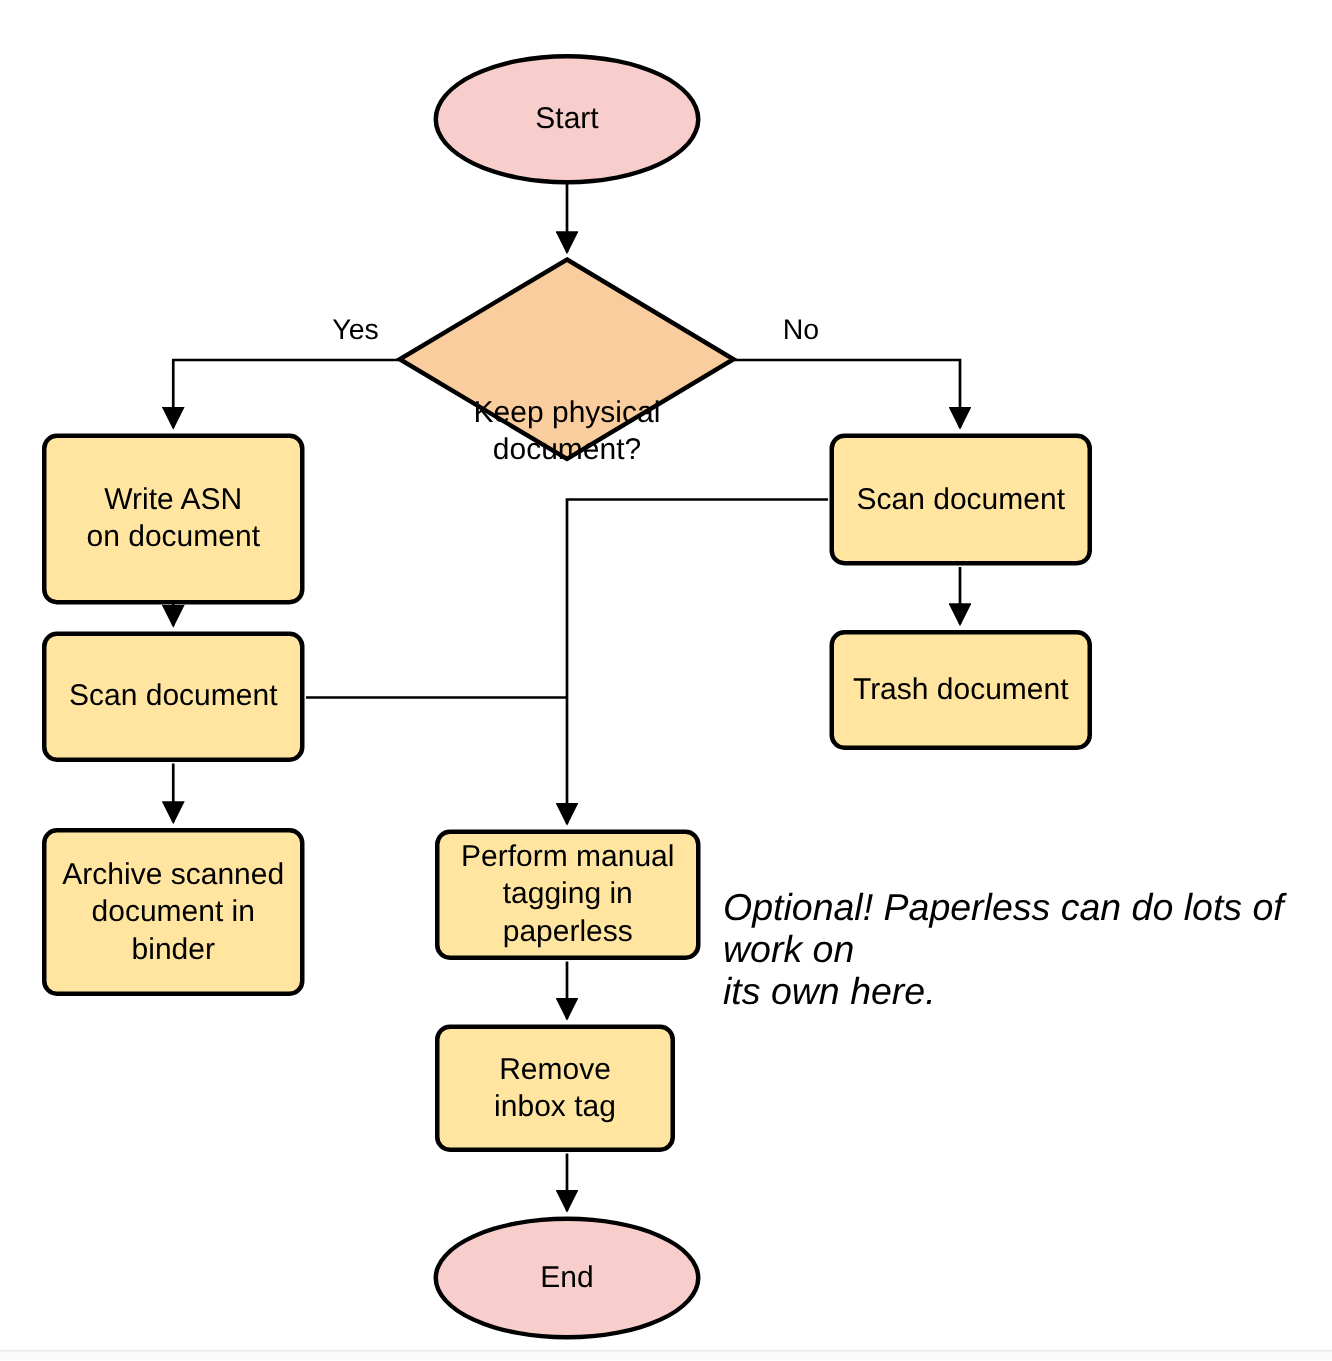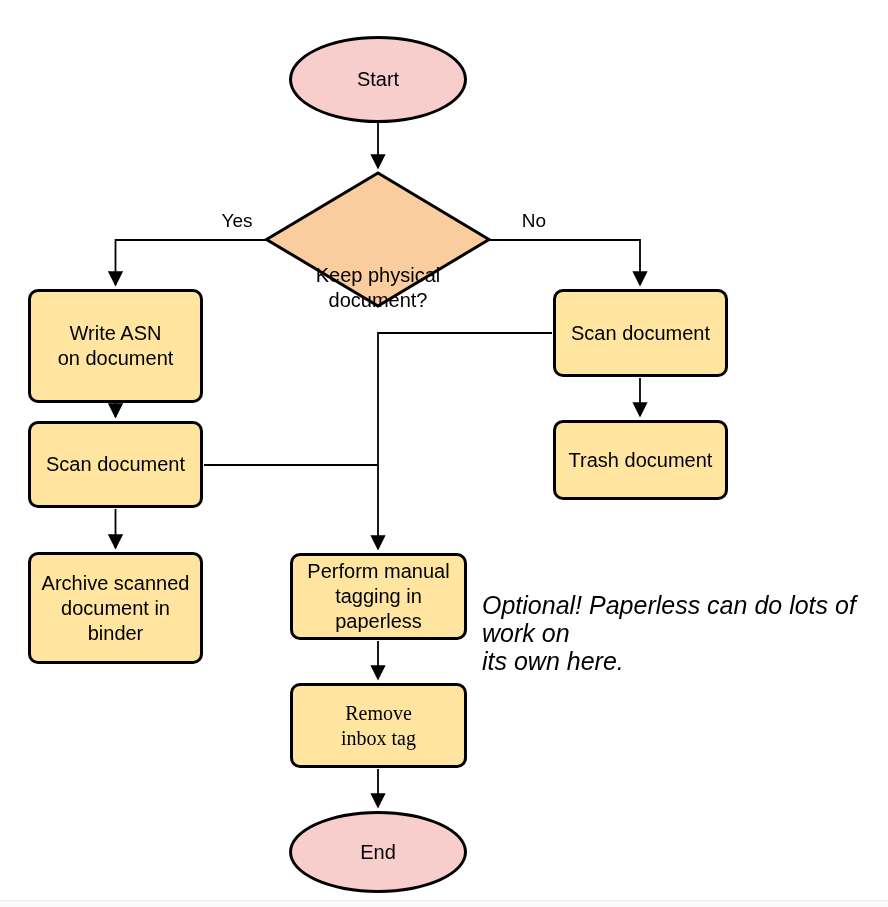--- a/index.html
+++ b/index.html
@@ -56,21 +56,21 @@
     white-space: pre-line;
   }
   
   #node-start   { left: 289px; top: 36px;  width: 178px; height: 87px; }
   #node-write   { left: 28px;  top: 289px; width: 175px; height: 114px; }
   #node-scan-l  { left: 28px;  top: 421px; width: 175px; height: 87px; }
   #node-archive { left: 28px;  top: 552px; width: 175px; height: 112px; }
   #node-scan-r  { left: 553px; top: 289px; width: 175px; height: 88px; }
   #node-trash   { left: 553px; top: 420px; width: 175px; height: 80px; }
   #node-perform { left: 290px; top: 553px; width: 177px; height: 87px; }
-  #node-remove  { left: 290px; top: 683px; width: 177px; height: 85px; font-family: Liberation Serif, serif; }
+  #node-remove  { left: 290px; top: 683px; width: 160px; height: 85px; }
   #node-end     { left: 289px; top: 811px; width: 178px; height: 82px; }
   .diamond-label {
     position: absolute;
     left: 278px;
     top: 215px;
     width: 200px;
     text-align: center;
     font-size: 20px;
     line-height: 25px;
     white-space: pre-line;

